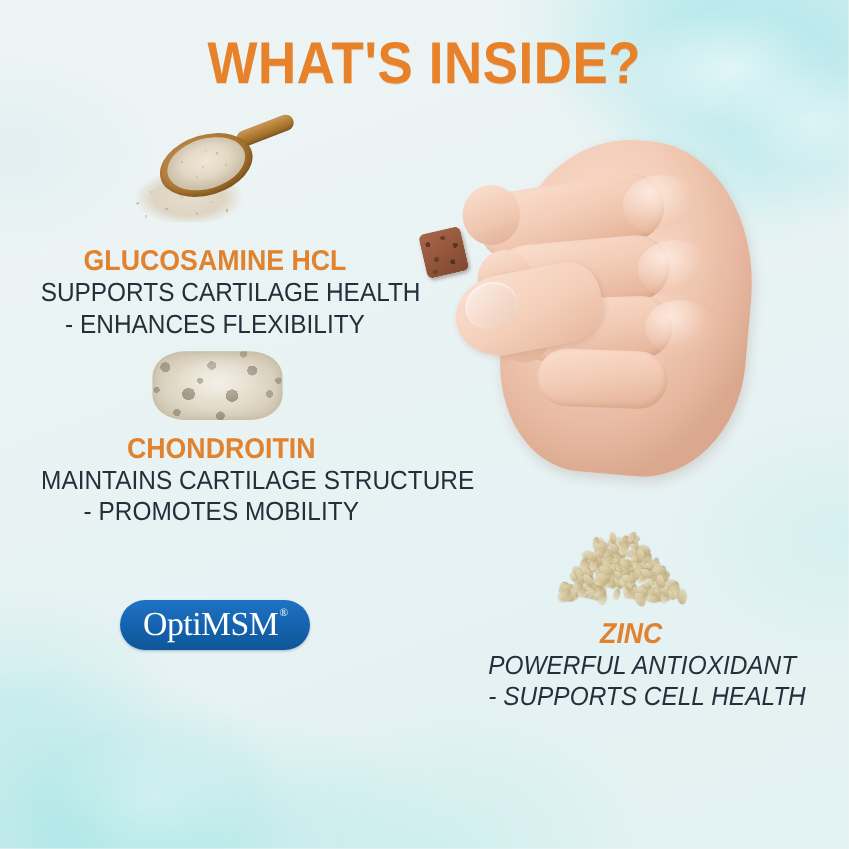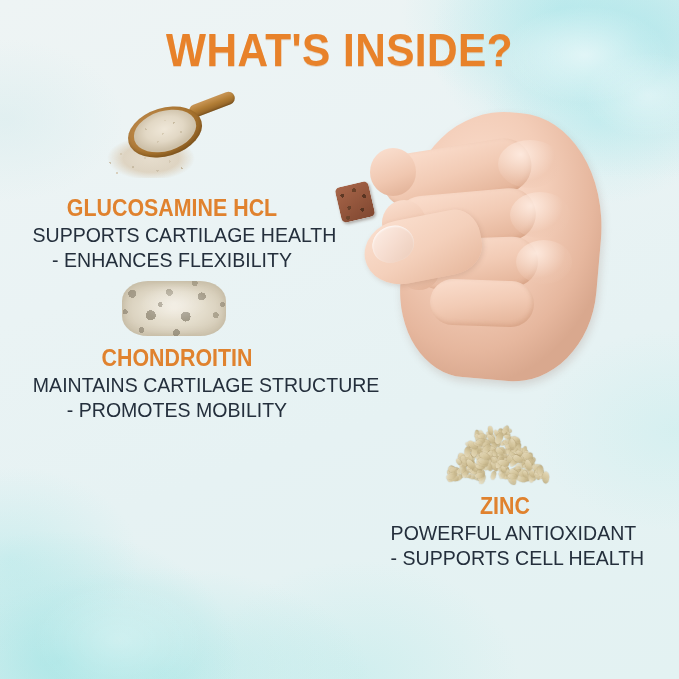--- a/index.html
+++ b/index.html
@@ -69,21 +69,21 @@
   #block-glucosamine .ing-line{font-size:21px;line-height:25px;}
 
   #block-chondroitin{left:22px;top:344px;width:310px;}
   #block-chondroitin .ing-name{font-size:23px;line-height:28px;}
   #block-chondroitin .ing-line{font-size:21px;line-height:25px;}
 
   #block-msm{left:28px;top:533px;width:300px;}
   #block-msm .ing-name{font-size:23px;line-height:29px;}
   #block-msm .ing-line{font-size:21px;line-height:25px;}
 
-  #block-zinc{left:382px;top:492px;width:246px;}
+  #block-zinc{left:382px;top:492px;width:246px;font-style:italic;}
   #block-zinc .ing-name{font-size:23px;line-height:28px;}
   #block-zinc .ing-line{font-size:21px;line-height:25px;}
 
   
   .optimsm{
     position:absolute;left:96px;top:480px;width:152px;height:40px;
     background:linear-gradient(180deg,#1f72c4 0%, #1462ad 55%, #0e5698 100%);
     border-radius:20px;
     display:flex;align-items:center;justify-content:center;
     box-shadow:0 1px 2px rgba(0,40,80,.25);
@@ -274,20 +274,24 @@
   </div>
 
   <div class="bone"></div>
 
   <div class="block" id="block-chondroitin">
     <div class="ing-name">CHONDROITIN</div>
     <div class="ing-line">MAINTAINS CARTILAGE STRUCTURE</div>
     <div class="ing-line">- PROMOTES MOBILITY</div>
   </div>
 
+  <div class="optimsm">
+    <span class="logo-text">OptiMSM</span>
+      <span class="logo-reg">®</span>
+  </div>
 
 
   <div class="seeds">
       <div class="seed" style="left: 57.0362px; top: 39.5167px; transform: rotate(66.5deg); width: 8.8px; height: 4.9px; opacity: 1;"></div>
       <div class="seed" style="left: 49.2959px; top: 38.4639px; transform: rotate(34.5deg); width: 10px; height: 5.5px; opacity: 0.99;"></div>
       <div class="seed" style="left: 39.5065px; top: 46.7621px; transform: rotate(-86.2deg); width: 8.5px; height: 4.7px; opacity: 0.89;"></div>
       <div class="seed" style="left: 81.3447px; top: 53.4598px; transform: rotate(61.9deg); width: 7.2px; height: 4px; opacity: 0.96;"></div>
       <div class="seed" style="left: 62.0591px; top: 50.5905px; transform: rotate(75.3deg); width: 8.8px; height: 4.9px; opacity: 0.76;"></div>
       <div class="seed" style="left: 72.397px; top: 21.4125px; transform: rotate(57.6deg); width: 8.9px; height: 4.9px; opacity: 0.93;"></div>
       <div class="seed" style="left: 27.871px; top: 46.9257px; transform: rotate(-2.1deg); width: 10.5px; height: 5.9px; opacity: 0.87;"></div>

